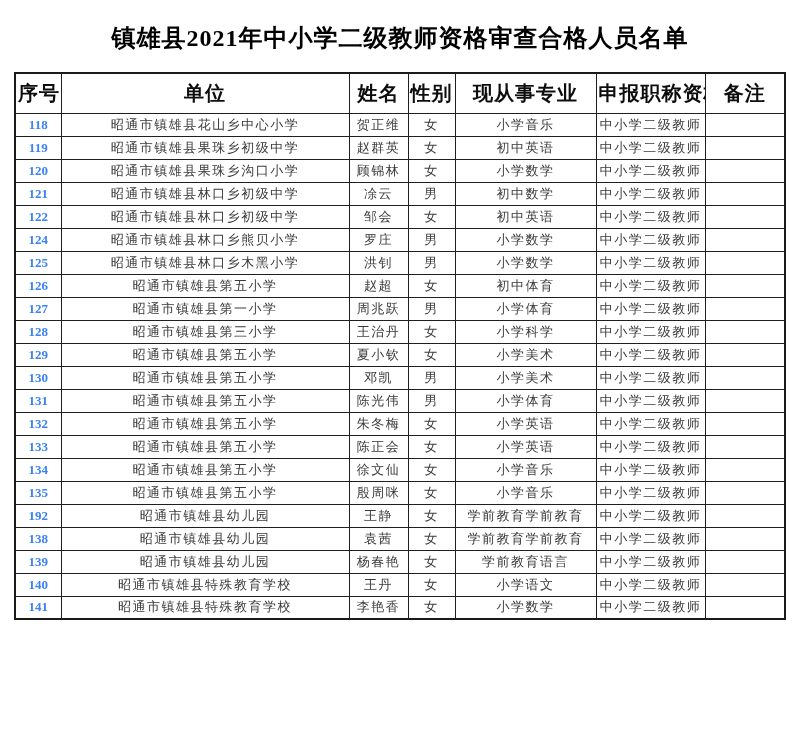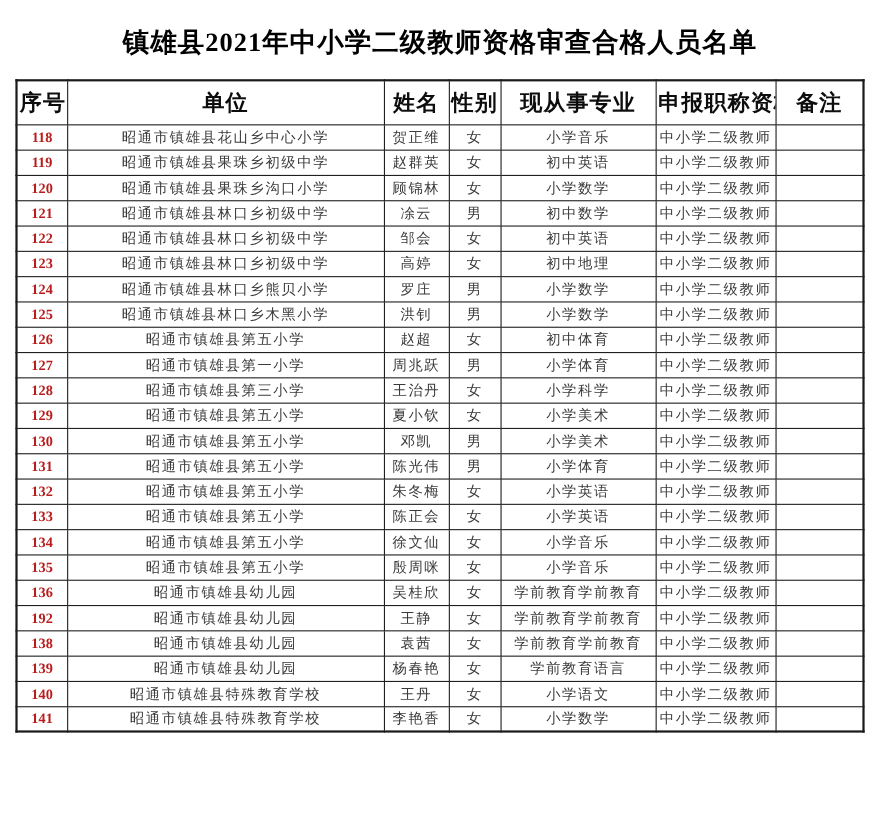--- a/index.html
+++ b/index.html
@@ -55,21 +55,21 @@
   }
   table.roster td {
     height: 23px;
     font-size: 13px;
     color: #3a3a3a;
     letter-spacing: 1.5px;
   }
   table.roster td.col-no {
     font-size: 13px;
     letter-spacing: 0;
-    color: #b91c1c;
+    color: #3b82f6;
     font-weight: bold;
   }
 </style>
 </head>
 <body>
 
 <div class="page">
 
   <h1 class="doc-title">镇雄县2021年中小学二级教师资格审查合格人员名单</h1>
 
@@ -134,29 +134,20 @@
         <tr>
       <td class="col-no">122</td>
       <td class="col-unit">昭通市镇雄县林口乡初级中学</td>
       <td class="col-name">邹会</td>
       <td class="col-gender">女</td>
       <td class="col-specialty">初中英语</td>
       <td class="col-qualification">中小学二级教师</td>
       <td class="col-remarks"></td>
     </tr>
         <tr>
-      <td class="col-no">123</td>
-      <td class="col-unit">昭通市镇雄县林口乡初级中学</td>
-      <td class="col-name">高婷</td>
-      <td class="col-gender">女</td>
-      <td class="col-specialty">初中地理</td>
-      <td class="col-qualification">中小学二级教师</td>
-      <td class="col-remarks"></td>
-    </tr>
-        <tr>
       <td class="col-no">124</td>
       <td class="col-unit">昭通市镇雄县林口乡熊贝小学</td>
       <td class="col-name">罗庄</td>
       <td class="col-gender">男</td>
       <td class="col-specialty">小学数学</td>
       <td class="col-qualification">中小学二级教师</td>
       <td class="col-remarks"></td>
     </tr>
         <tr>
       <td class="col-no">125</td>
@@ -251,29 +242,20 @@
         <tr>
       <td class="col-no">135</td>
       <td class="col-unit">昭通市镇雄县第五小学</td>
       <td class="col-name">殷周咪</td>
       <td class="col-gender">女</td>
       <td class="col-specialty">小学音乐</td>
       <td class="col-qualification">中小学二级教师</td>
       <td class="col-remarks"></td>
     </tr>
         <tr>
-      <td class="col-no">136</td>
-      <td class="col-unit">昭通市镇雄县幼儿园</td>
-      <td class="col-name">吴桂欣</td>
-      <td class="col-gender">女</td>
-      <td class="col-specialty">学前教育学前教育</td>
-      <td class="col-qualification">中小学二级教师</td>
-      <td class="col-remarks"></td>
-    </tr>
-        <tr>
       <td class="col-no">192</td>
       <td class="col-unit">昭通市镇雄县幼儿园</td>
       <td class="col-name">王静</td>
       <td class="col-gender">女</td>
       <td class="col-specialty">学前教育学前教育</td>
       <td class="col-qualification">中小学二级教师</td>
       <td class="col-remarks"></td>
     </tr>
         <tr>
       <td class="col-no">138</td>

